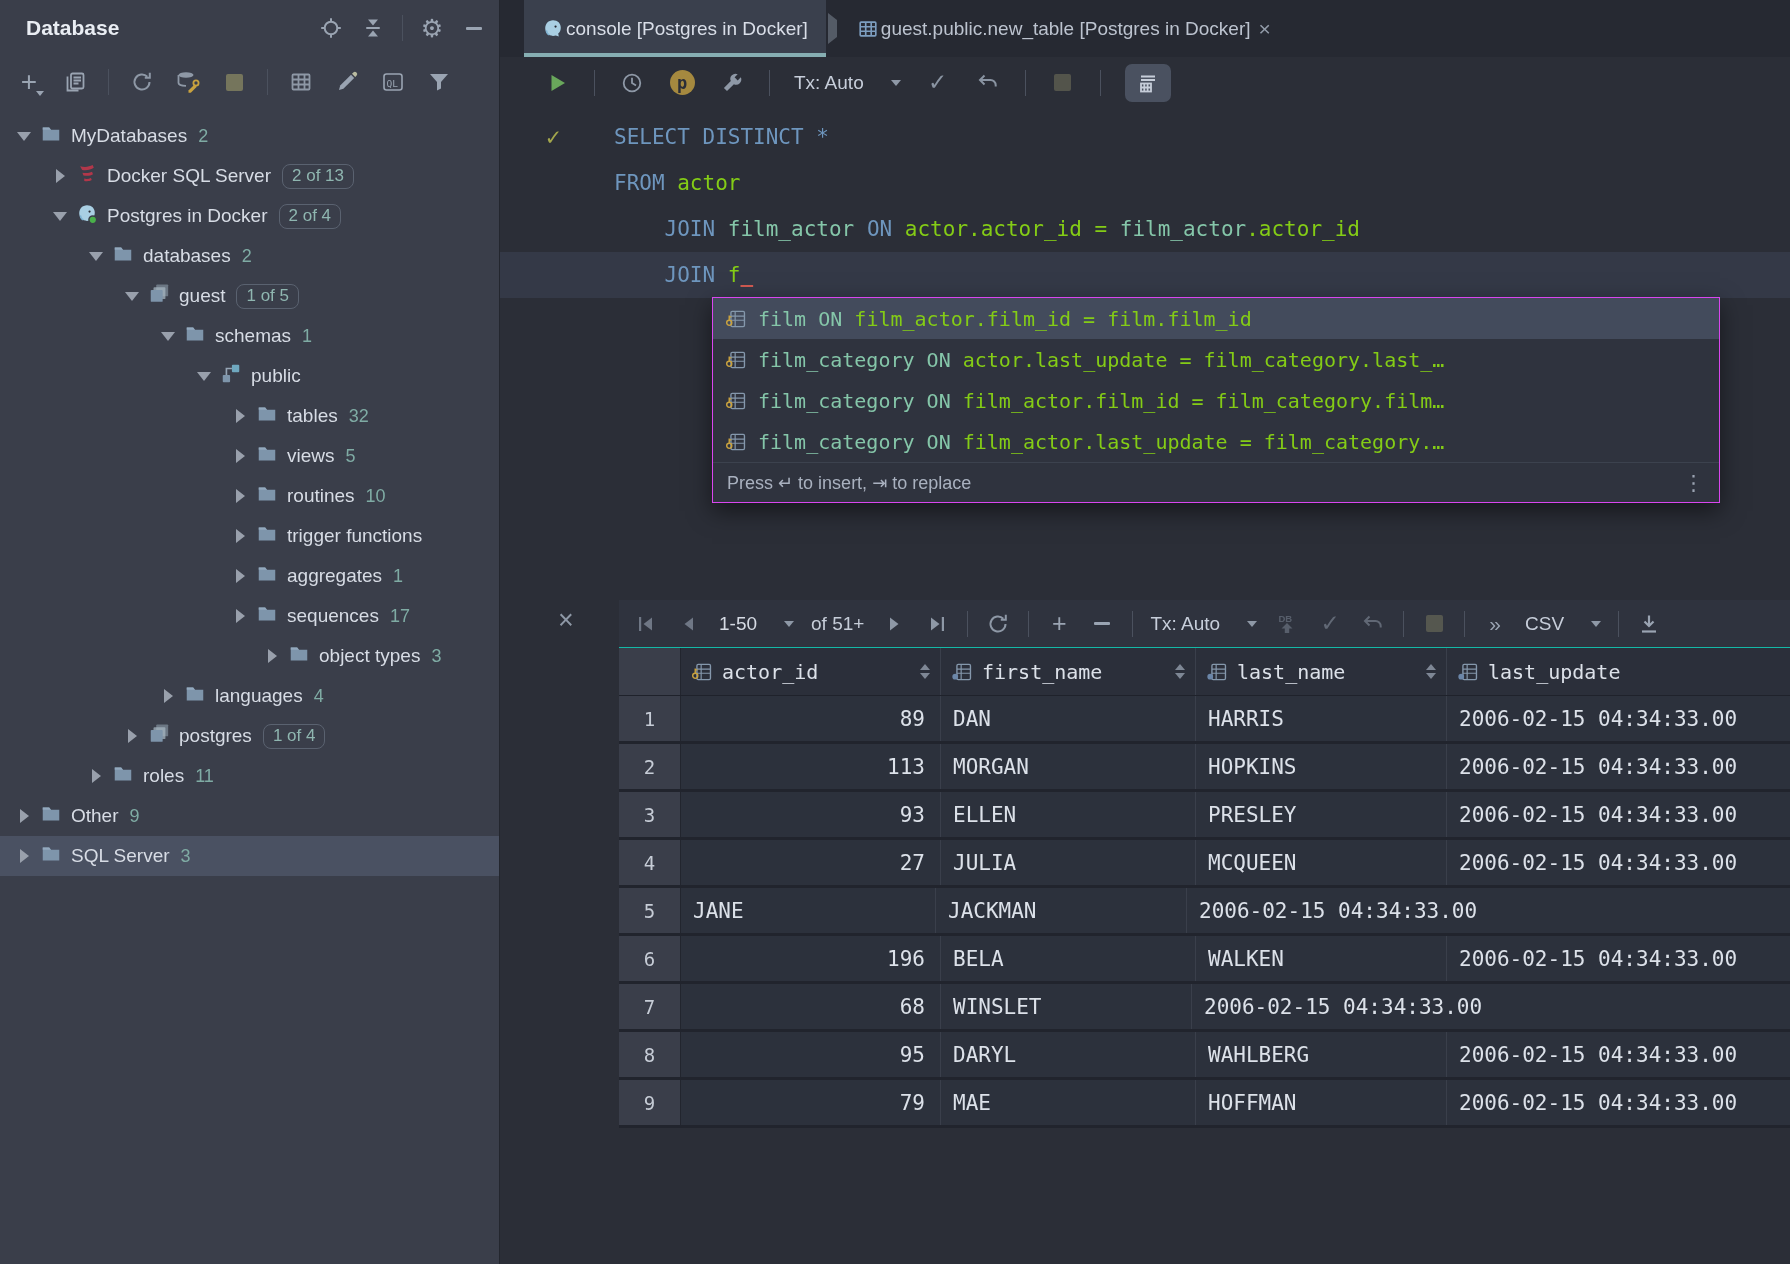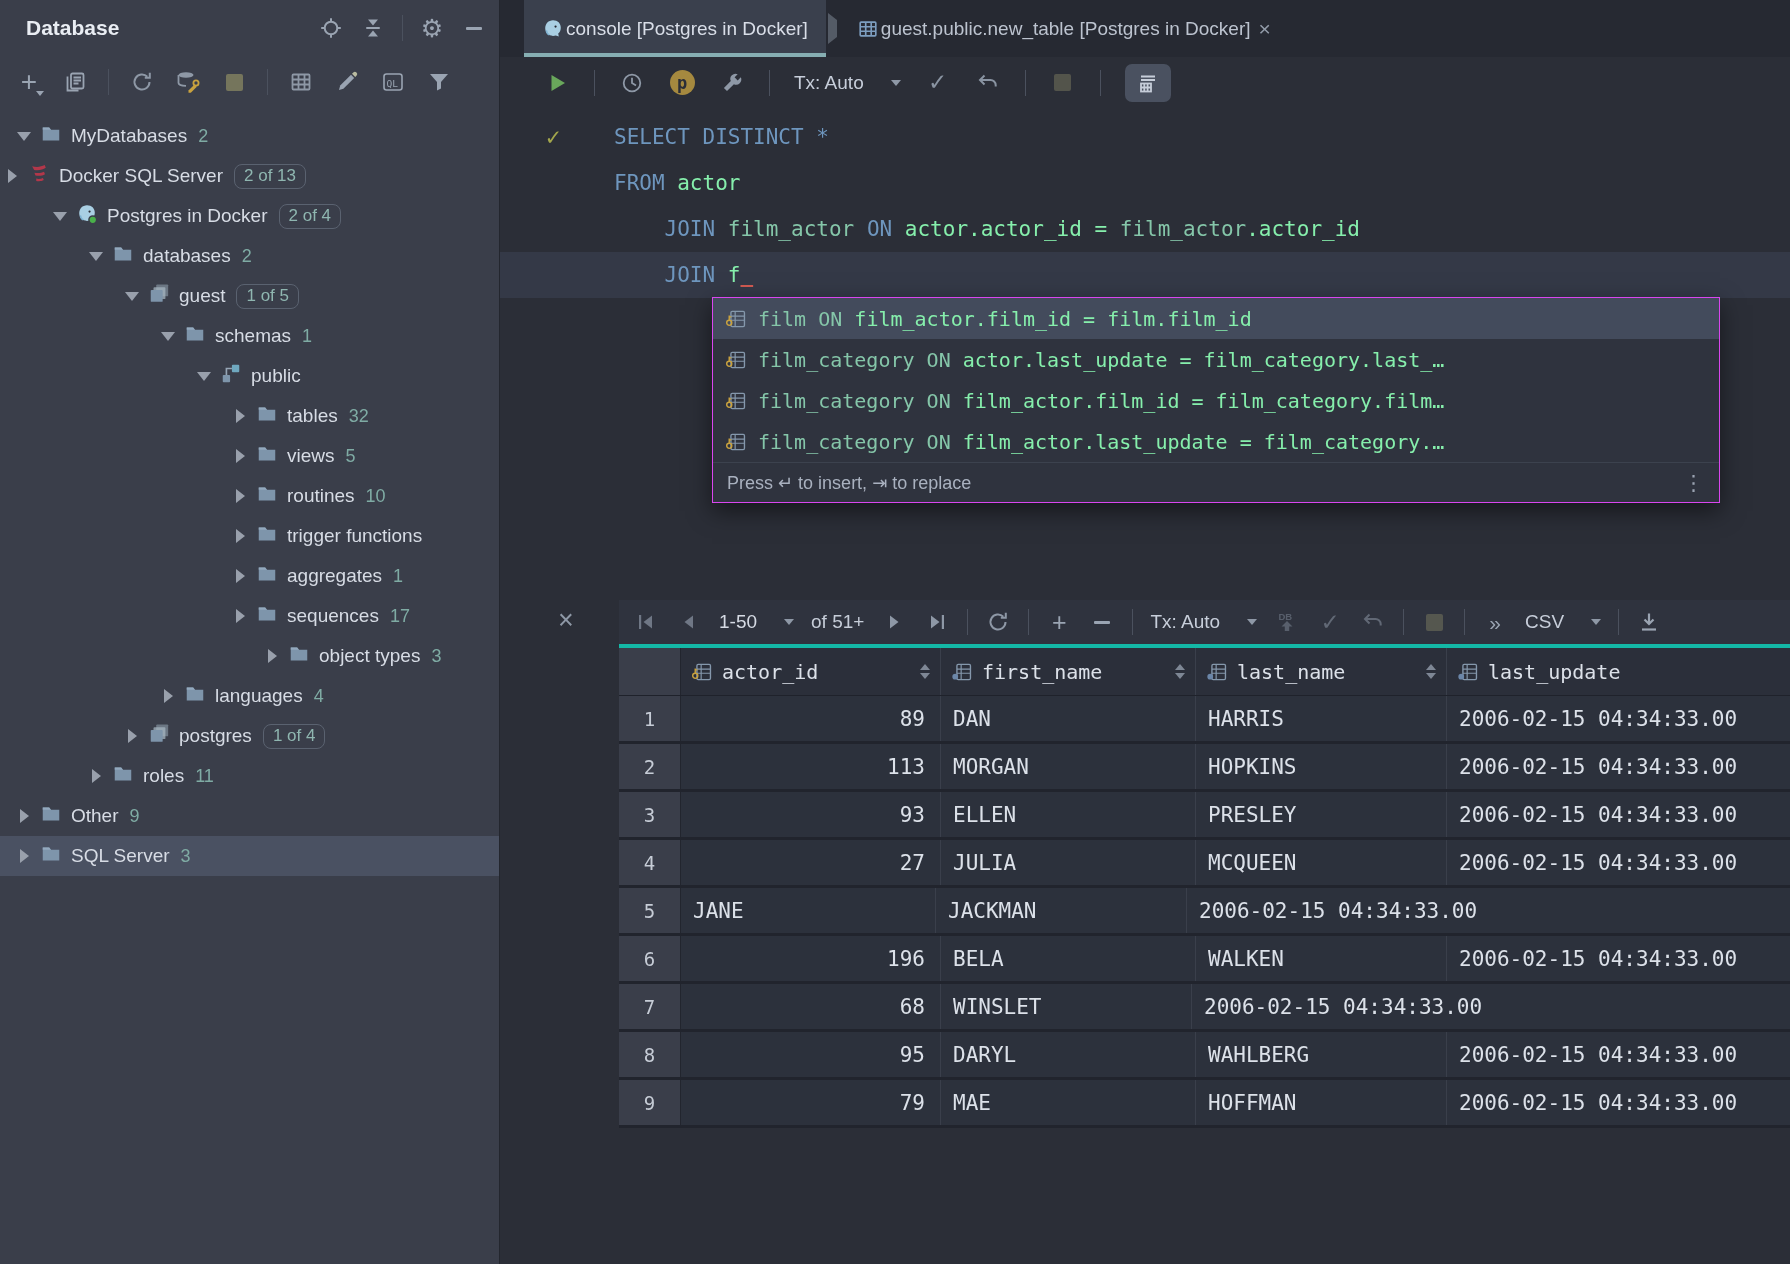--- a/index.html
+++ b/index.html
@@ -57,36 +57,36 @@
   .p-badge { width:25px; height:25px; border-radius:50%; background:#A5893F; color:#2B2E37;
              font-family:"DejaVu Sans Mono",monospace; font-size:17px; font-weight:bold;
              display:flex; align-items:center; justify-content:center; }
   
   .editor { position:absolute; left:0; top:108px; right:0; height:492px;
             font-family:"DejaVu Sans Mono", monospace; font-size:21px; padding-top:6px; }
   .code-line { height:46px; display:flex; align-items:center; white-space:pre; }
   .code-line.cur { background:#343947; }
   .code-gutter { width:114px; flex:none; padding-left:46px; display:flex; align-items:center; }
   .gutter-check { color:#A3A64C; font-size:24px; font-weight:bold; }
-  .kw { color:#6E96BE; } .tbl { color:#85C6A9; } .id { color:#86efac; }
+  .kw { color:#6E96BE; } .tbl { color:#85C6A9; } .id { color:#84cc16; }
   .caret-ch { color:#D15A52; font-weight:bold; }
   
   .popup { position:absolute; left:212px; top:297px; width:1008px; background:#2F333E;
            border:1px solid #d946ef; box-shadow:0 8px 22px rgba(0,0,0,.5);
            font-family:"DejaVu Sans Mono", monospace; font-size:20px; z-index:5; }
   .p-row { height:41px; display:flex; align-items:center; padding:0 12px; gap:11px; color:#D9DEE6; overflow:hidden; white-space:pre; }
   .p-row.sel { background:#434B5C; }
   .p-footer { height:40px; border-top:1px solid #3C424E; display:flex; align-items:center; padding:0 14px;
               font-family:"Liberation Sans",sans-serif; font-size:18px; color:#A9B1BF; }
   .kebab { margin-left:auto; color:#9AA3B1; font-size:21px; letter-spacing:1px; }
   
   .res-close { position:absolute; left:50px; top:604px; width:32px; height:32px; color:#8E98A6;
                font-size:27px; display:flex; align-items:center; justify-content:center; }
   .results { position:absolute; left:119px; top:600px; right:0; }
-  .res-toolbar { height:48px; background:#2F333E; border-bottom:4px solid #14b8a6;
+  .res-toolbar { height:48px; background:#2F333E; border-bottom:1px solid #14b8a6;
                  display:flex; align-items:center; padding:0 14px; gap:17px; font-size:19px; color:#C6CDD8; }
   .pgl { color:#D6DBE4; }
   .grid { font-family:"DejaVu Sans Mono", monospace; }
   .g-header { display:flex; height:48px; background:#2B2F3A; border-bottom:1px solid #1F222B;
               font-size:20px; color:#DCE1E9; }
   .g-hcell { display:flex; align-items:center; padding:0 10px; gap:9px; border-right:1px solid #3A3F4B; overflow:hidden; }
   .g-hnum { width:62px; flex:none; background:#3A3E4A; border-right:1px solid #22252E; }
   .sorter { margin-left:auto; display:flex; flex-direction:column; gap:3px; align-items:center; }
   .s-up { width:0; height:0; border-left:5px solid transparent; border-right:5px solid transparent; border-bottom:6px solid #7E8795; }
   .s-dn { width:0; height:0; border-left:5px solid transparent; border-right:5px solid transparent; border-top:6px solid #7E8795; }
@@ -209,21 +209,21 @@
           </span>
           <span class="t-icon"><span class="ic small">
               <svg viewBox="0 0 24 24">
                 <path fill="#7E95AB" d="M3 5h7l2 2.3h9V19H3z"></path>
                 <path fill="#93A9BE" d="M3 5h7l2 2.3H3z"></path>
               </svg>
             </span></span>
           <span class="t-label">MyDatabases</span>
           <span class="t-count">2</span>
         </div>
-        <div class="t-row" style="">
+        <div class="t-row" style="padding-left: 48px;">
           <span class="t-chev">
             <span class="tri-r"></span>
           </span>
           <span class="t-icon"><span class="ic small">
               <svg viewBox="0 0 24 24">
                 <path fill="#B2374A" d="M4.5 3.5c4.2 1.2 9.5 1 13.7-1.2l1.2 3c-3.2 2.2-8.5 3.2-12.7 2.2zM7 10.5c3.2.9 7.4.6 10.5-.9l1 2.7c-2.6 1.7-7.2 2.1-10.4 1.2zM9 17c2.2.6 5.2.4 7.3-.7l.9 2.3c-2.1 1.3-5.6 1.7-8.2.9z"></path>
               </svg>
             </span></span>
           <span class="t-label">Docker SQL Server</span>
           <span class="badge">2 of 13</span>

